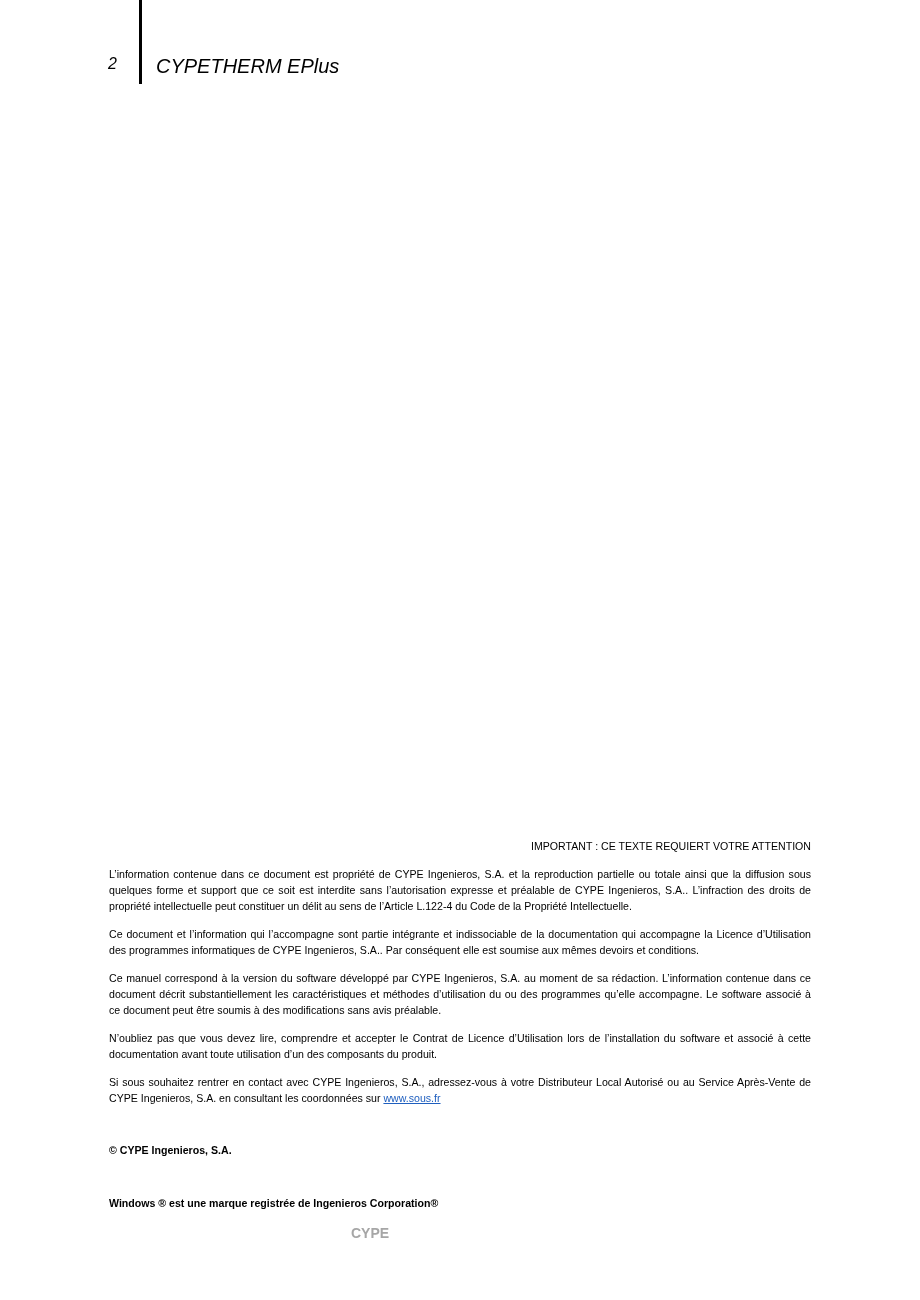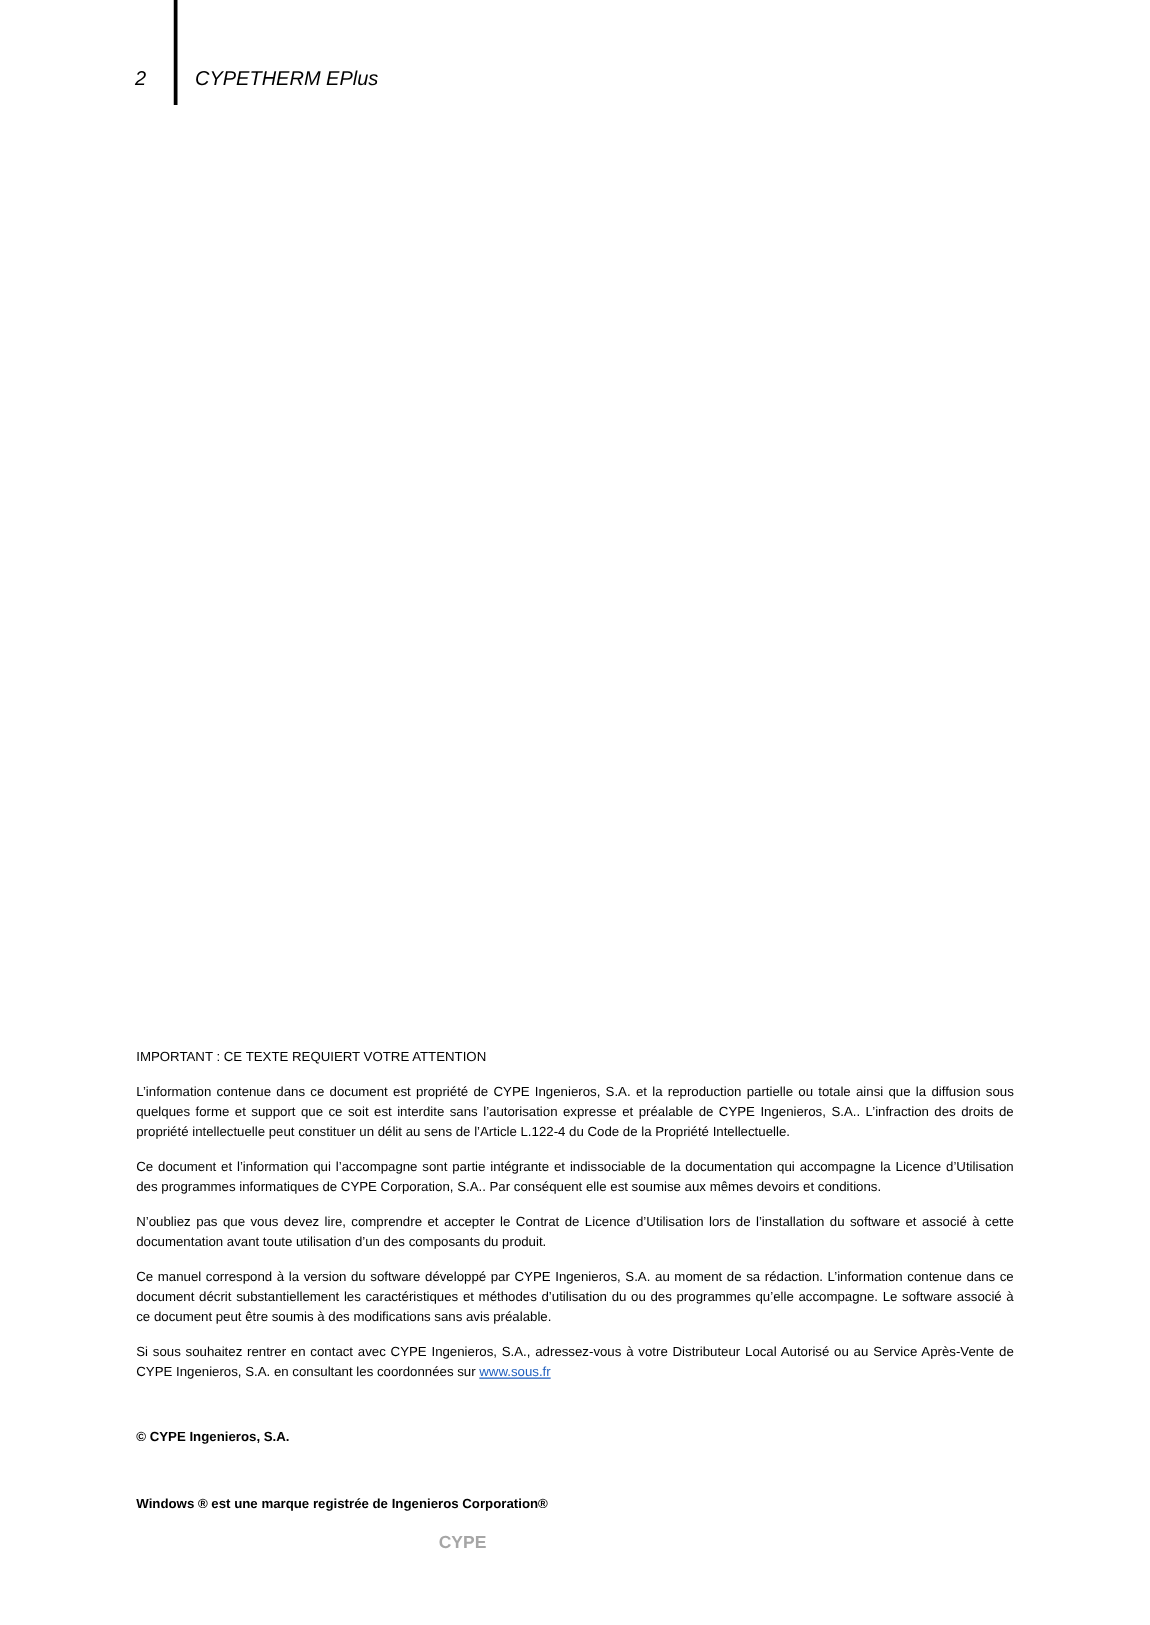--- a/index.html
+++ b/index.html
@@ -1,42 +1,42 @@
 <!DOCTYPE html>
 <html><head>
   <meta charset="utf-8">
   <style>
     html, body { margin: 0; padding: 0; background: #ffffff; }
     body { width: 920px; height: 1300px; position: relative; overflow: hidden;
            font-family: "Liberation Sans", "DejaVu Sans", sans-serif; color: #000; }
     .header-bar { position: absolute; left: 139px; top: 0; width: 3px; height: 84px; background: #000; }
     .page-num { position: absolute; left: 108px; top: 55px; font-size: 16px; font-style: italic; }
-    .doc-title { position: absolute; left: 156px; top: 55px; font-size: 16px; font-style: italic; }
+    .doc-title { position: absolute; left: 156px; top: 55px; font-size: 20px; font-style: italic; }
     .notice { position: absolute; left: 109px; top: 838px; width: 702px; font-size: 10.6px; line-height: 16px; }
     .notice p { margin: 0 0 12px 0; text-align: justify; }
-    .notice p.heading { margin-bottom: 12px; text-align: left; }
+    .notice p.heading { margin-bottom: 12px; text-align: right; }
     .notice a { color: #1f5fbf; text-decoration: underline; }
     .credits { margin-top: 2px; font-weight: bold; }
     .credits div { line-height: 16.5px; margin-top: 36px; }
     .footer { position: absolute; left: 0; width: 740px; top: 1225px; text-align: center;
               font-size: 14px; font-weight: bold; color: #a6a6a6; }
   </style>
 </head>
 <body>
 
 <div class="header-bar"></div>
 <div class="page-num">2</div>
 <div class="doc-title">CYPETHERM EPlus</div>
 
 <div class="notice">
   <p class="heading">IMPORTANT : CE TEXTE REQUIERT VOTRE ATTENTION</p>
   <p>L’information contenue dans ce document est propriété de CYPE Ingenieros, S.A. et la reproduction partielle ou totale ainsi que la diffusion sous quelques forme et support que ce soit est interdite sans l’autorisation expresse et préalable de CYPE Ingenieros, S.A.. L’infraction des droits de propriété intellectuelle peut constituer un délit au sens de l’Article L.122-4 du Code de la Propriété Intellectuelle.</p>
-  <p>Ce document et l’information qui l’accompagne sont partie intégrante et indissociable de la documentation qui accompagne la Licence d’Utilisation des programmes informatiques de CYPE Corporation, S.A.. Par conséquent elle est soumise aux mêmes devoirs et conditions.</p>
+  <p>Ce document et l’information qui l’accompagne sont partie intégrante et indissociable de la documentation qui accompagne la Licence d’Utilisation des programmes informatiques de CYPE Ingenieros, S.A.. Par conséquent elle est soumise aux mêmes devoirs et conditions.</p>
+  <p>Ce manuel correspond à la version du software développé par CYPE Ingenieros, S.A. au moment de sa rédaction. L’information contenue dans ce document décrit substantiellement les caractéristiques et méthodes d’utilisation du ou des programmes qu’elle accompagne. Le software associé à ce document peut être soumis à des modifications sans avis préalable.</p>
   <p>N’oubliez pas que vous devez lire, comprendre et accepter le Contrat de Licence d’Utilisation lors de l’installation du software et associé à cette documentation avant toute utilisation d’un des composants du produit.</p>
-  <p>Ce manuel correspond à la version du software développé par CYPE Ingenieros, S.A. au moment de sa rédaction. L’information contenue dans ce document décrit substantiellement les caractéristiques et méthodes d’utilisation du ou des programmes qu’elle accompagne. Le software associé à ce document peut être soumis à des modifications sans avis préalable.</p>
   <p><span>Si sous souhaitez rentrer en contact avec CYPE Ingenieros, S.A., adressez-vous à votre Distributeur Local Autorisé ou au Service Après-Vente de CYPE Ingenieros, S.A. en consultant les coordonnées sur </span><a href="#">www.sous.fr</a></p>
   <div class="credits">
     <div>© CYPE Ingenieros, S.A.</div>
     <div>Windows ® est une marque registrée de Ingenieros Corporation®</div>
   </div>
 </div>
 
 <div class="footer">CYPE</div>
 
 </body></html>

